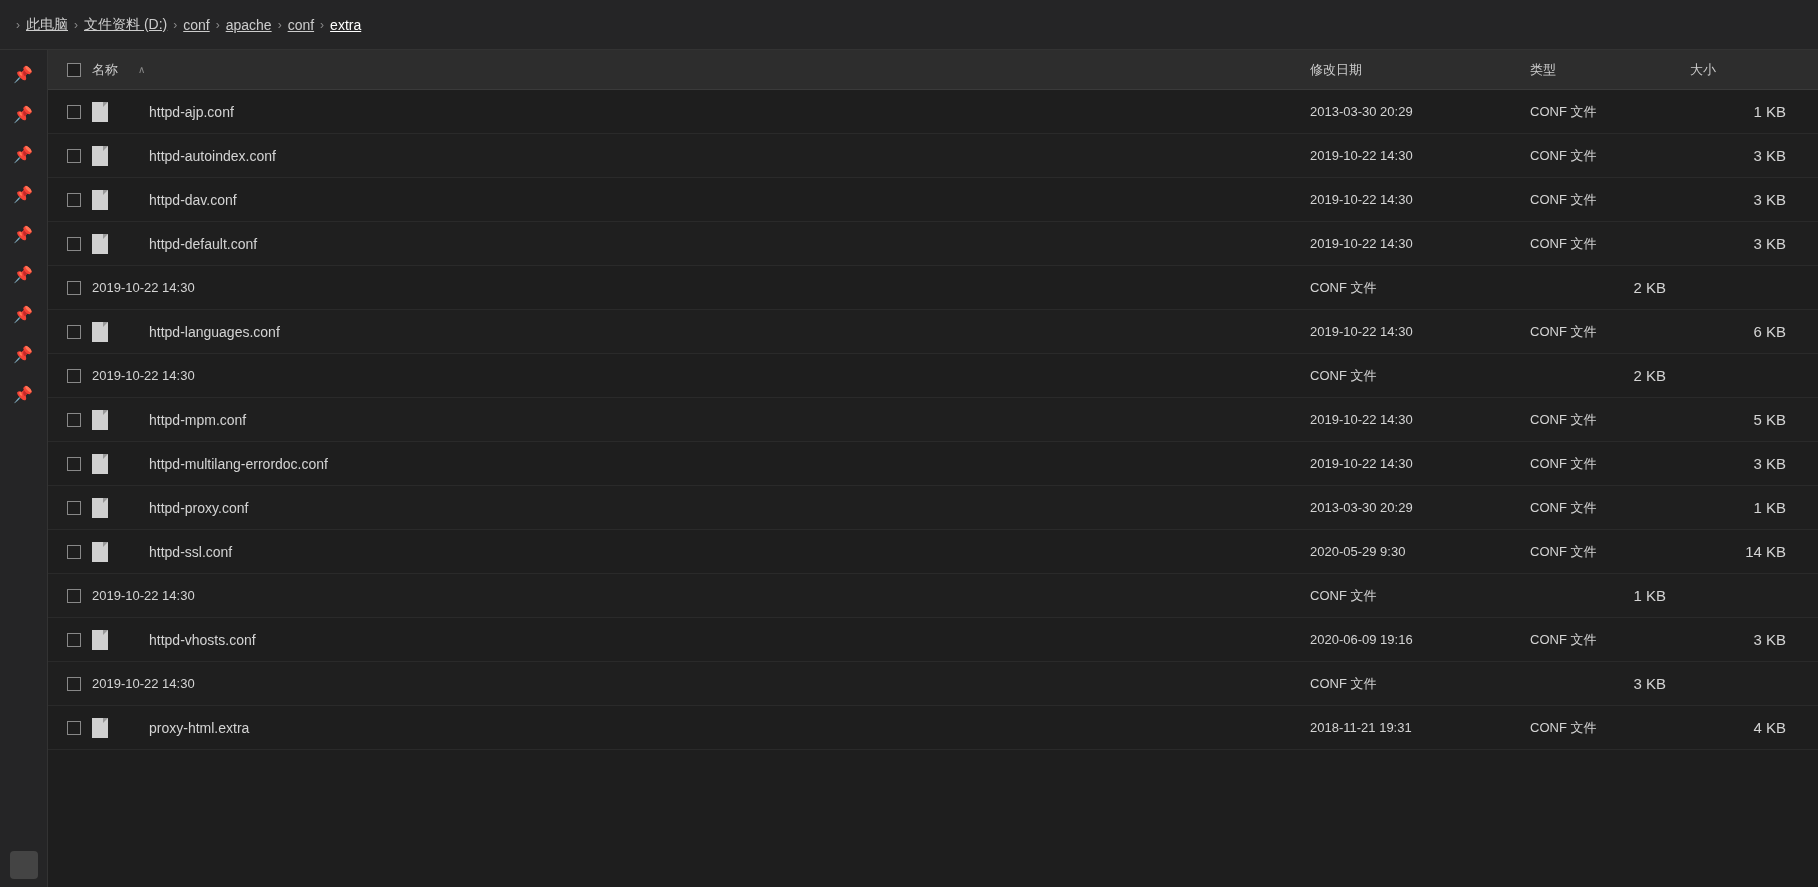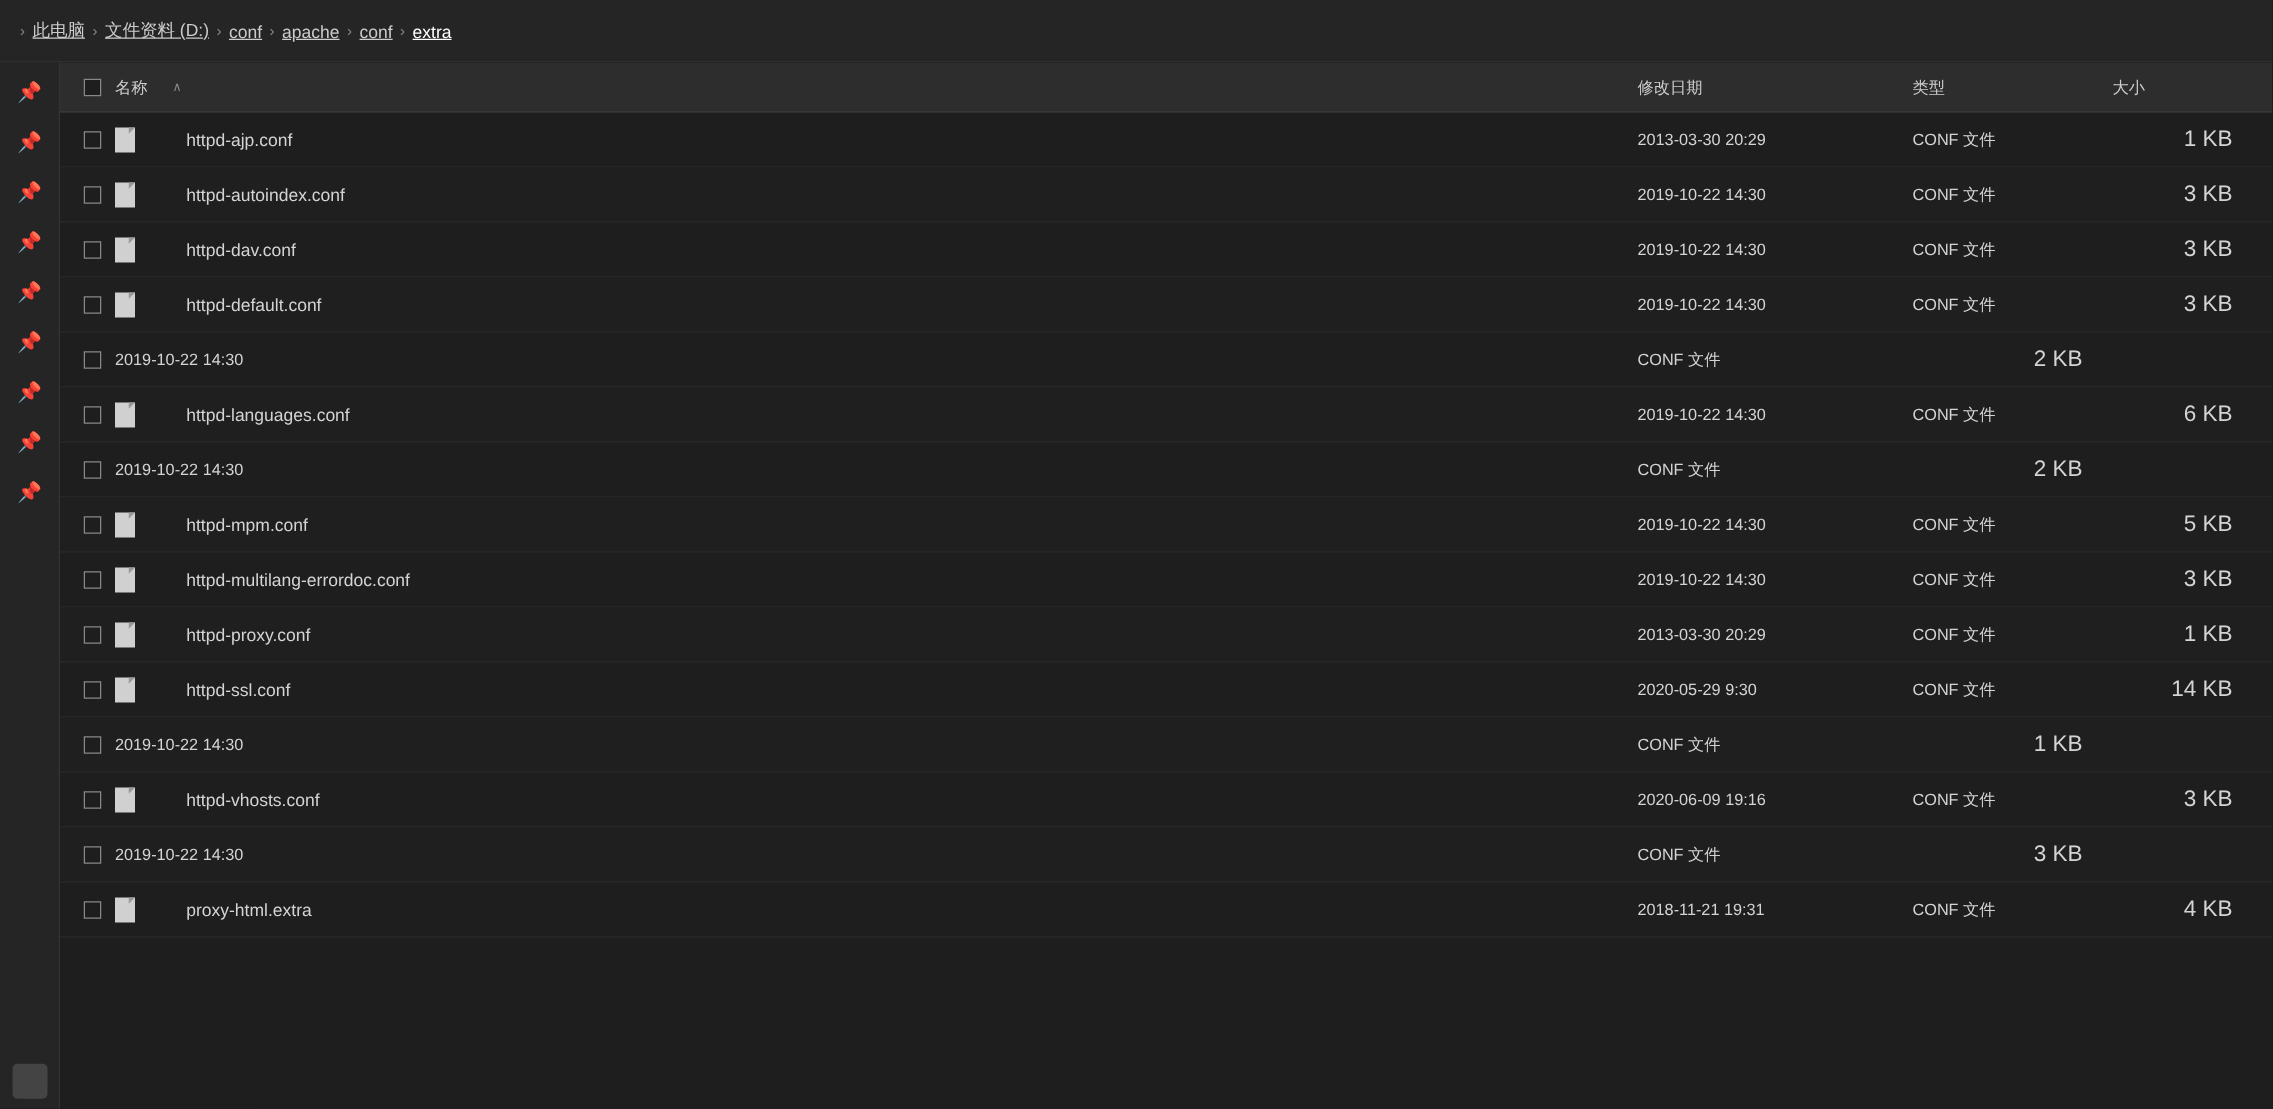--- a/index.html
+++ b/index.html
@@ -191,21 +191,21 @@
       font-size: 13px;
     }
 
     .file-type {
       color: #d4d4d4;
       font-size: 13px;
     }
 
     .file-size {
       color: #d4d4d4;
-      font-size: 18px;
+      font-size: 15px;
       text-align: right;
       padding-right: 24px;
     }
   </style>
 </head>
 <body>
 
 <div class="breadcrumb-bar">
   <span style="color:#888; font-size:12px;">›</span>
   <span class="breadcrumb-item">此电脑</span>

